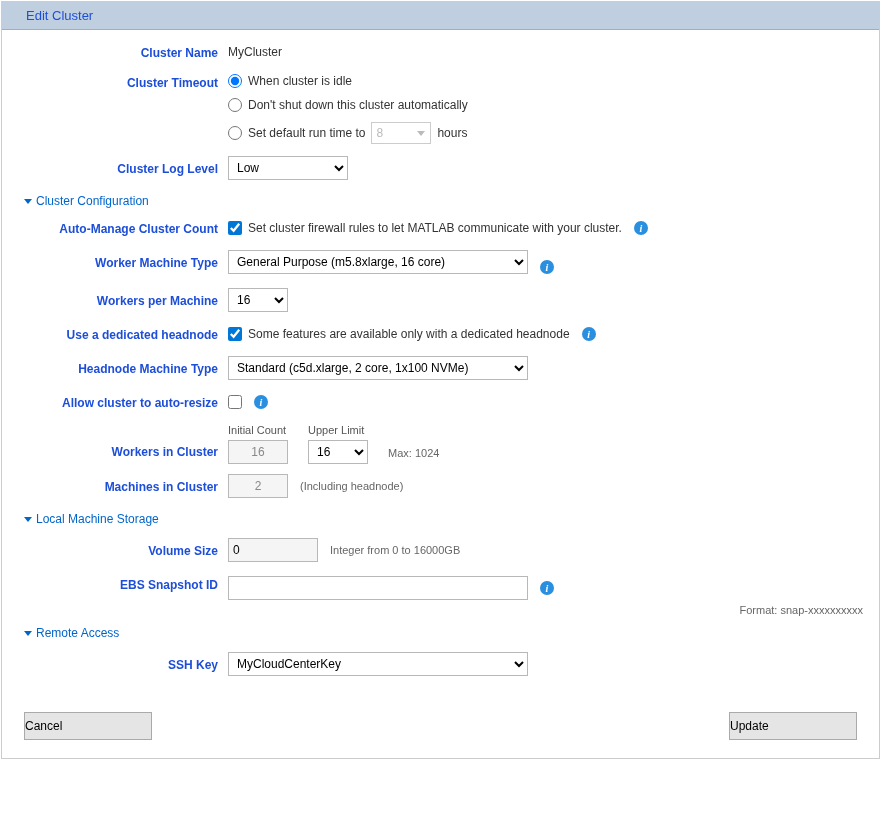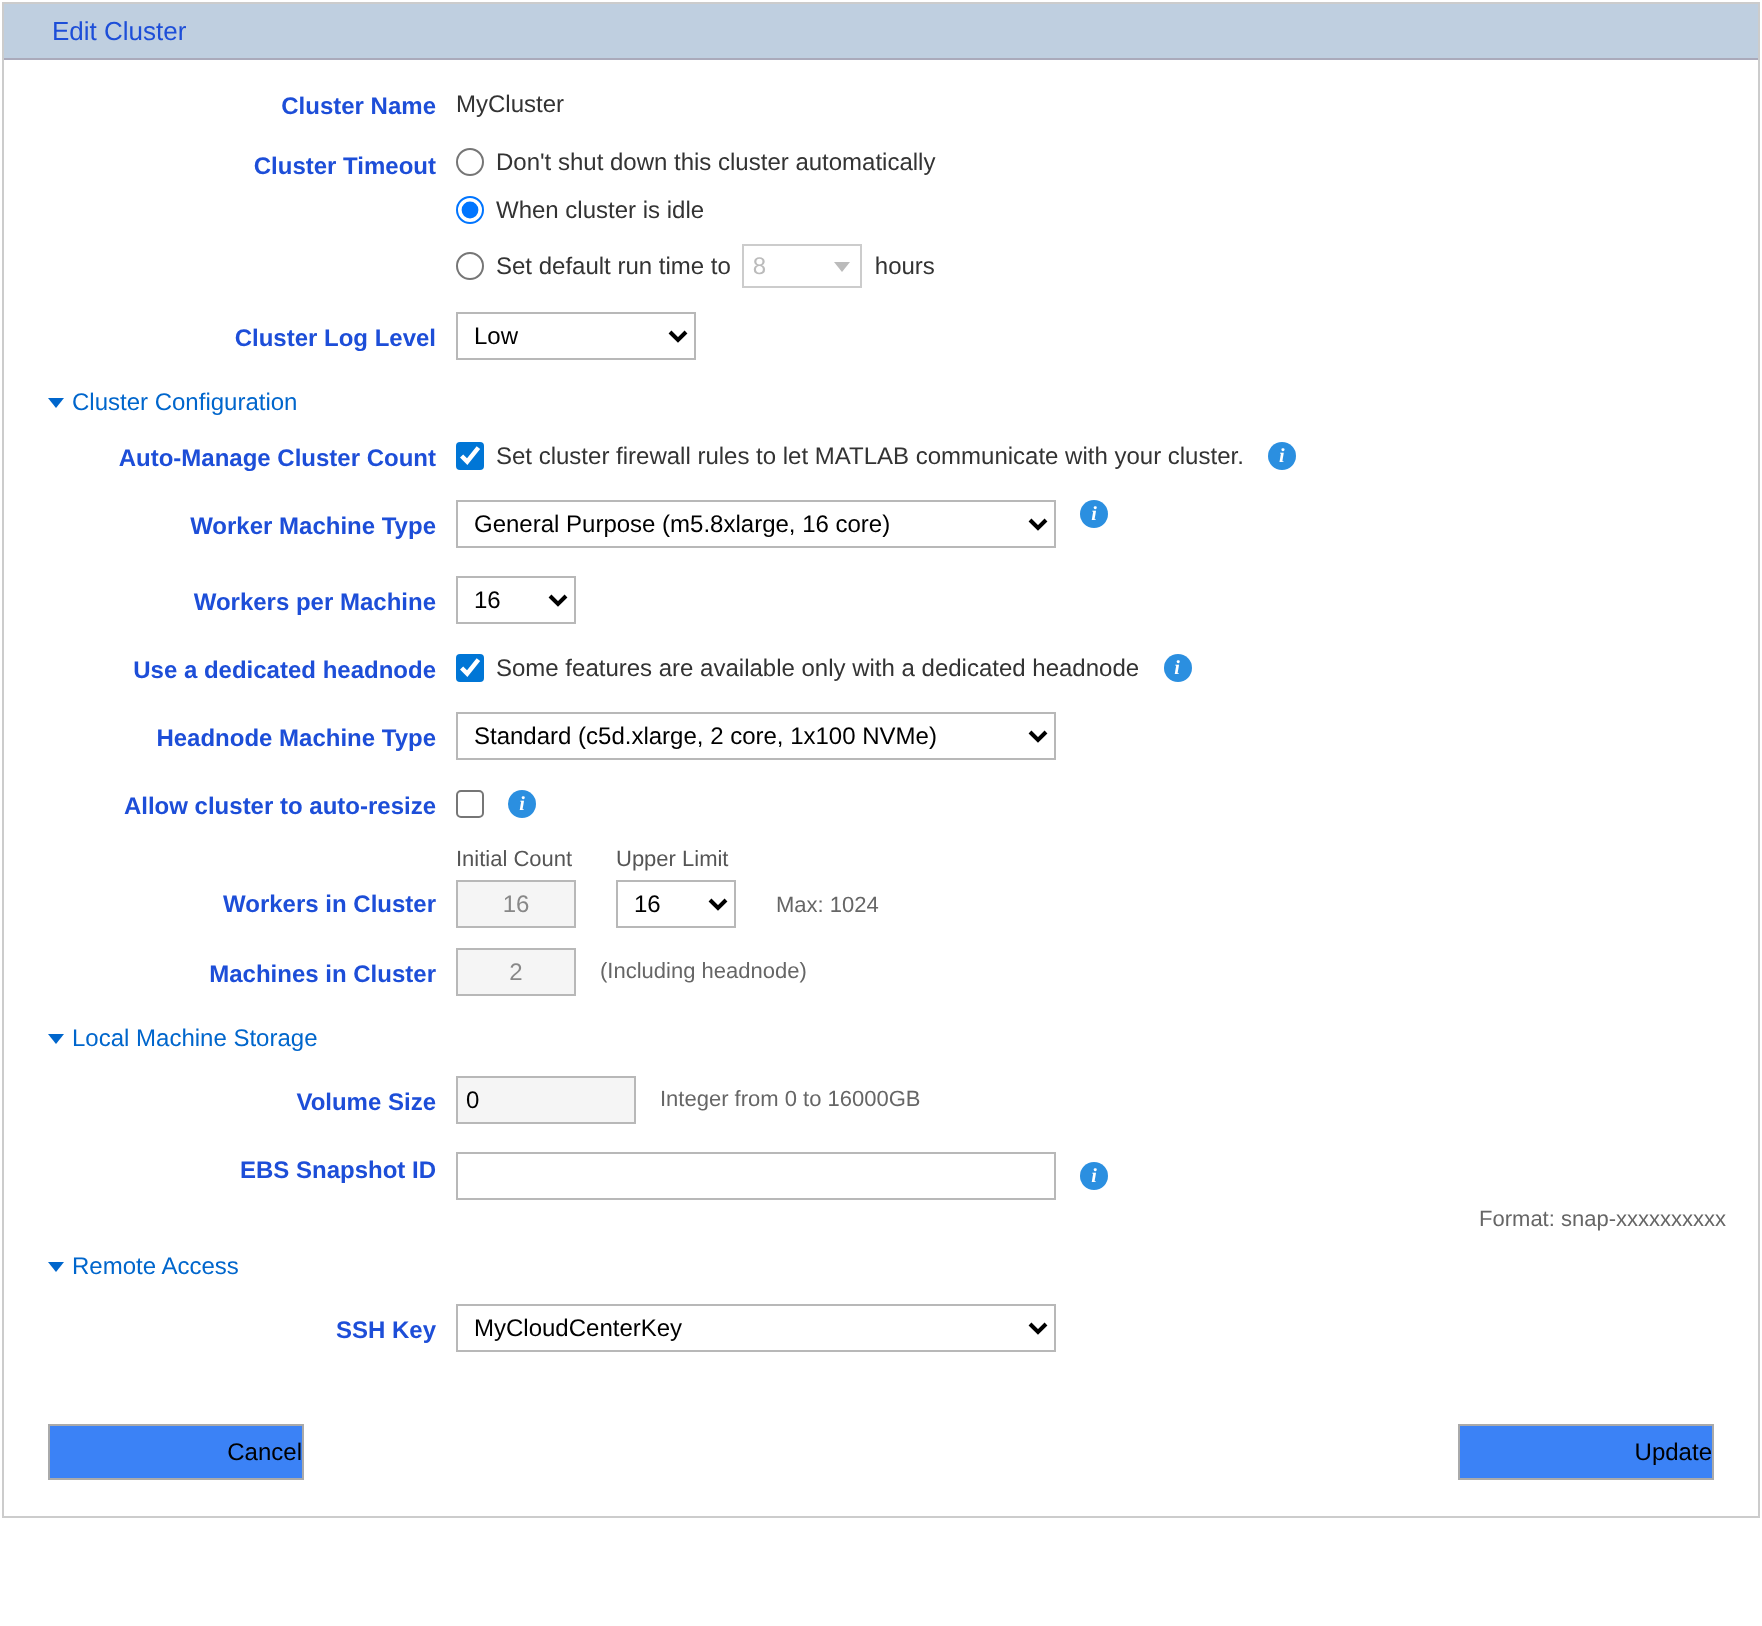--- a/index.html
+++ b/index.html
@@ -111,26 +111,26 @@
       font-size: 11px;
       color: #666;
     }
     .button-bar {
       display: flex;
       justify-content: space-between;
       padding: 22px 6px 8px 6px;
     }
     .btn {
       border: 1px solid #aaa;
-      background: #3b82f6;
+      background: #e5e5e5;
       border-radius: 0;
       padding: 6px 0;
       width: 128px;
       font-size: 12px;
-      text-align: right;
+      text-align: left;
       cursor: pointer;
     }
     .col-group {
       display: flex;
       gap: 20px;
       align-items: flex-end;
     }
     .col-group .col {
       display: flex;
       flex-direction: column;
@@ -168,26 +168,26 @@
 
     <div class="form-row">
       <div class="label-col">Cluster Name</div>
       <div class="value-col">MyCluster</div>
     </div>
 
     <div class="form-row tall">
       <div class="label-col">Cluster Timeout</div>
       <div class="value-col">
         <div class="radio-row">
+          <input type="radio" name="timeout" checked="" style="">
+          <span>When cluster is idle</span>
+        </div>
+        <div class="radio-row">
           <input type="radio" name="timeout" style="">
           <span>Don't shut down this cluster automatically</span>
-        </div>
-        <div class="radio-row">
-          <input type="radio" name="timeout" checked="" style="">
-          <span>When cluster is idle</span>
         </div>
         <div class="radio-row">
           <input type="radio" name="timeout" style="">
           <span>Set default run time to</span>
           <span class="hours-input">
               <span>8</span>
             </span>
           <span>hours</span>
         </div>
       </div>
@@ -211,21 +211,21 @@
       <div class="label-col">Auto-Manage Cluster Count</div>
       <div class="value-col" style="display:flex;align-items:center;gap:6px;">
         <input type="checkbox" checked="" style="">
         <span>Set cluster firewall rules to let MATLAB communicate with your cluster.</span>
         <span class="info-icon">i</span>
       </div>
     </div>
 
     <div class="form-row">
       <div class="label-col">Worker Machine Type</div>
-      <div class="value-col" style="display:flex;align-items:flex-start;gap:6px;">
+      <div class="value-col" style="display:flex;align-items:flex-end;gap:6px;">
         <select style="width:300px;">
           <option>General Purpose (m5.8xlarge, 16 core)</option>
         </select>
         <span class="info-icon">i</span>
       </div>
     </div>
 
     <div class="form-row">
       <div class="label-col">Workers per Machine</div>
       <div class="value-col">

